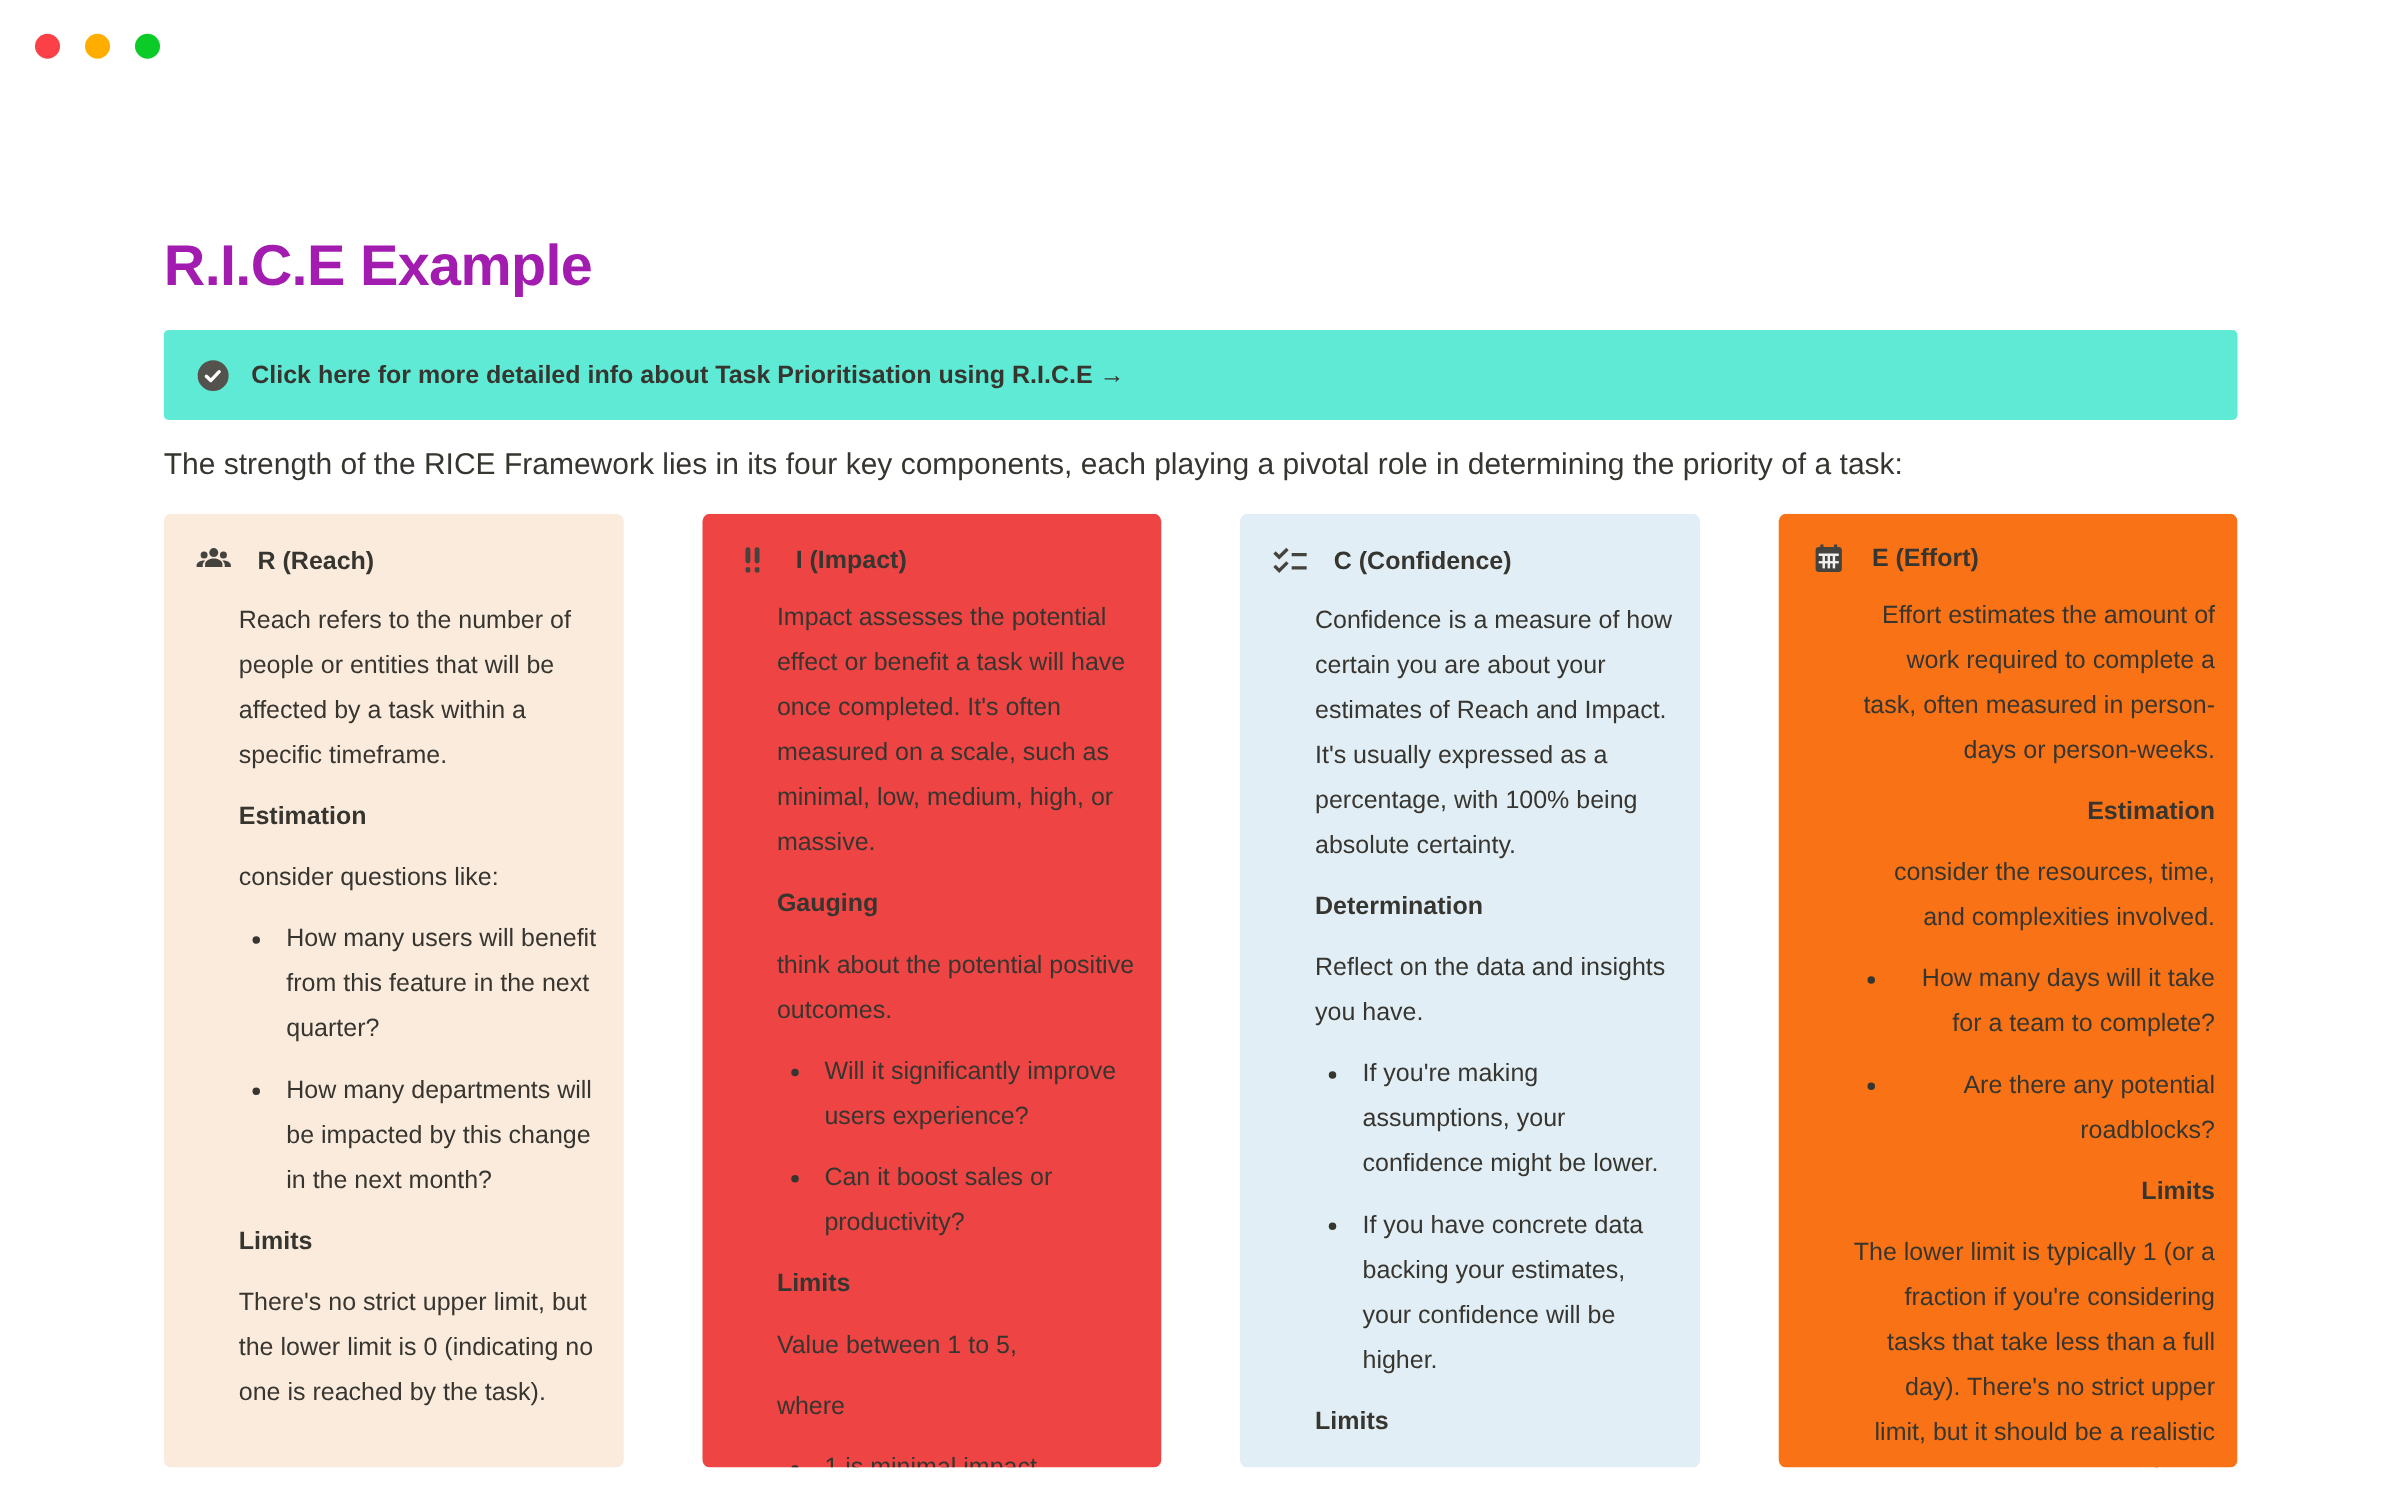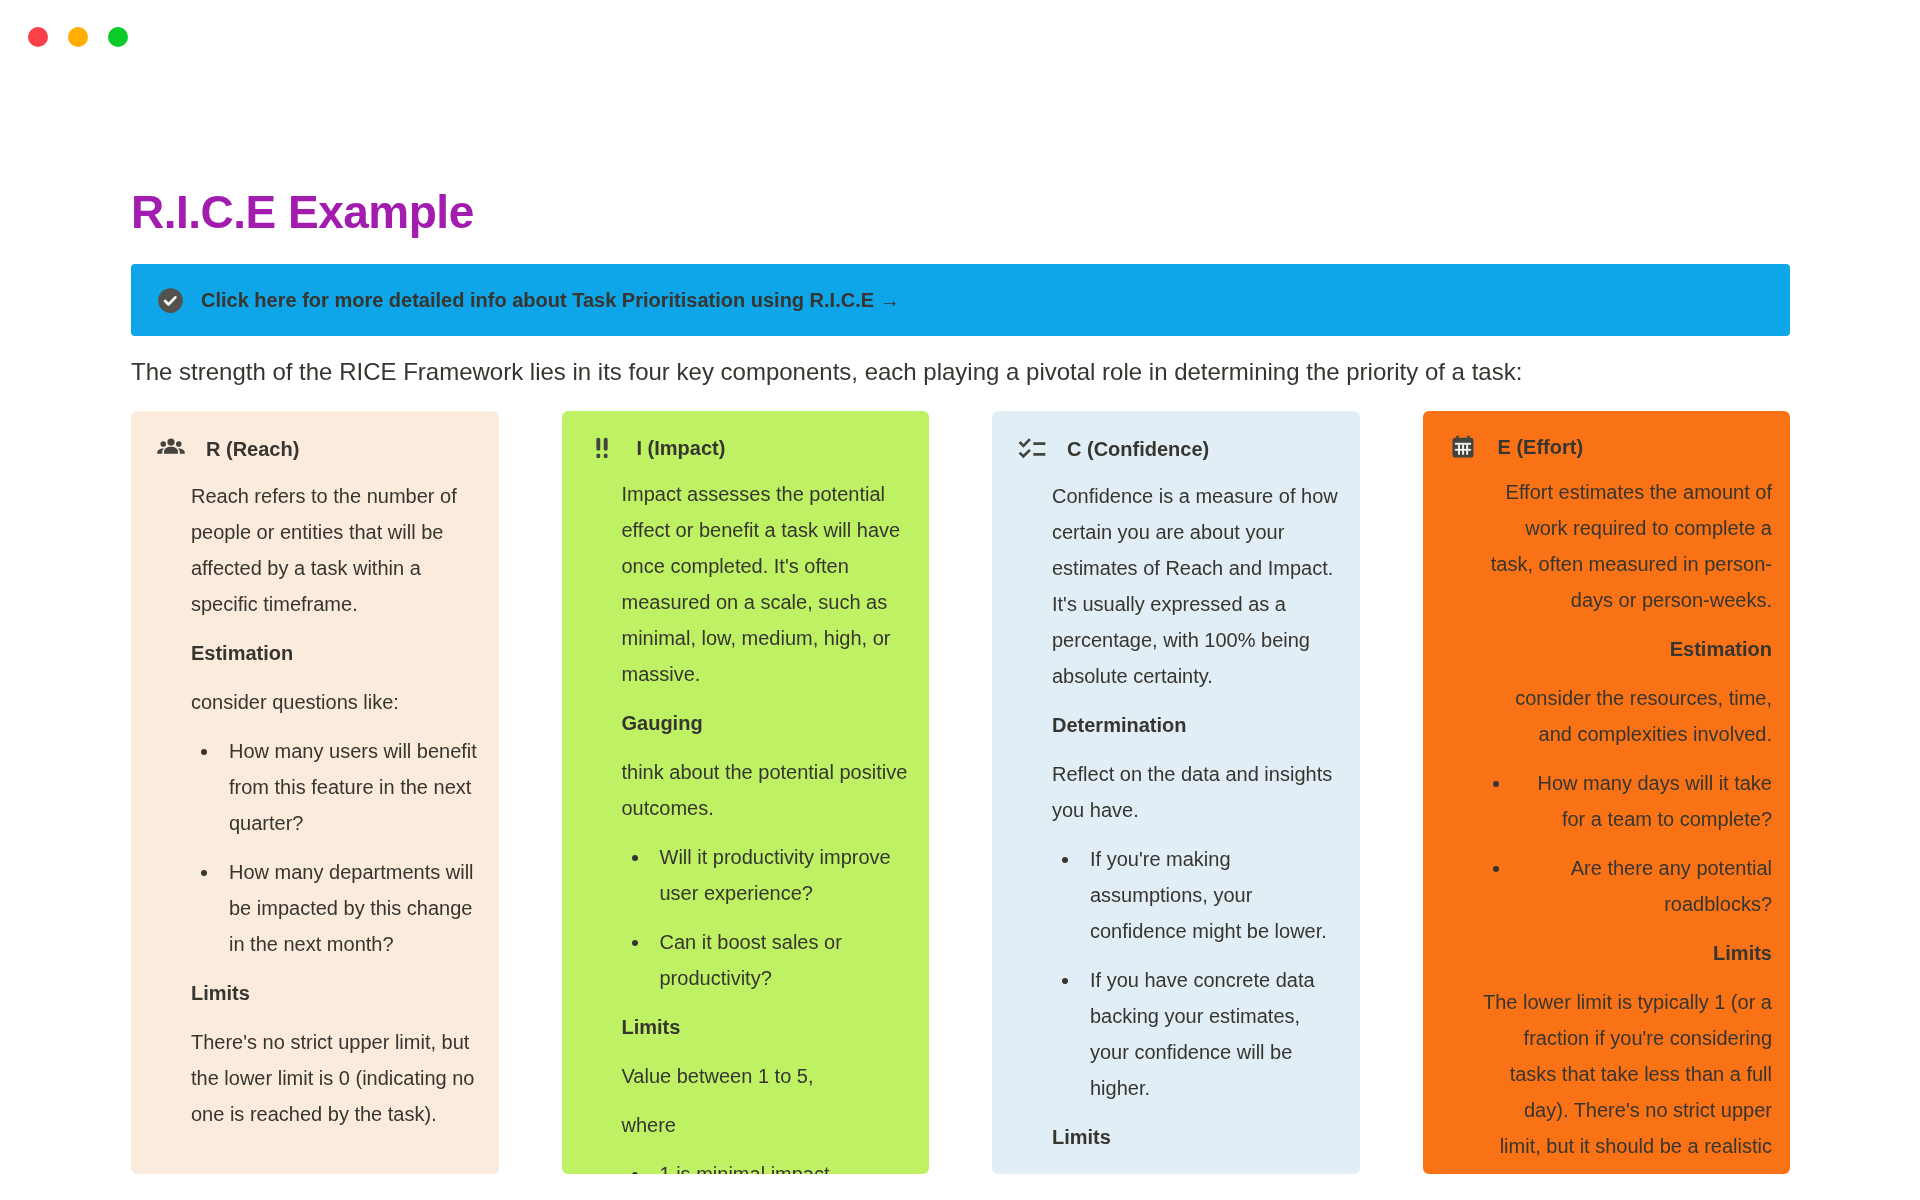--- a/index.html
+++ b/index.html
@@ -42,21 +42,21 @@
 
 <div class="titlebar">
   <span class="dot" style="background: rgb(251, 64, 72);"></span>
   <span class="dot" style="background: rgb(255, 174, 0);"></span>
   <span class="dot" style="background: rgb(10, 203, 40);"></span>
 </div>
 
 <main class="content">
   <h1 class="page-title">R.I.C.E Example</h1>
 
-  <div class="callout" id="callout" style="background: #0ea5e9;">
+  <div class="callout" id="callout" style="background: #5eead4;">
     <span class="callout-icon">
       <svg width="27" height="27" viewBox="0 0 24 24">
         <circle cx="12" cy="12" r="11" style="fill:var(--callout-icon-bg,#54524D)"></circle>
         <path d="M7.2 12.4l3.1 3.1 6-6.3" fill="none" stroke="#ffffff" stroke-width="2.4" stroke-linecap="round" stroke-linejoin="round"></path>
       </svg>
     </span>
     <span class="callout-text">Click here for more detailed info about Task Prioritisation using R.I.C.E →</span>
   </div>
 
   <p class="intro">The strength of the RICE Framework lies in its four key components, each playing a pivotal role in determining the priority of a task:</p>
@@ -81,38 +81,38 @@
           <p class="subhead">Estimation</p>
           <p class="para">consider questions like:</p>
           <ul>
             <li>How many users will benefit from this feature in the next quarter?</li>
             <li>How many departments will be impacted by this change in the next month?</li>
           </ul>
           <p class="subhead">Limits</p>
           <p class="para">There's no strict upper limit, but the lower limit is 0 (indicating no one is reached by the task).</p>
         </div>
       </section>
-      <section class="card" style="background: #bef264;">
+      <section class="card" style="background: #ef4444;">
         <div class="card-head">
           <span class="card-icon">
             <svg width="26" height="30" viewBox="0 0 24 24" fill="currentColor">
               <rect x="6.8" y="2.5" width="3.6" height="12" rx="1.7"></rect>
               <rect x="13.6" y="2.5" width="3.6" height="12" rx="1.7"></rect>
               <rect x="6.9" y="17.3" width="3.4" height="4" rx="1"></rect>
               <rect x="13.7" y="17.3" width="3.4" height="4" rx="1"></rect>
             </svg>
           </span>
           <h3 class="card-title">I (Impact)</h3>
         </div>
         <div class="card-body">
           <p class="para">Impact assesses the potential effect or benefit a task will have once completed. It's often measured on a scale, such as minimal, low, medium, high, or massive.</p>
           <p class="subhead">Gauging</p>
           <p class="para">think about the potential positive outcomes.</p>
           <ul>
-            <li>Will it productivity improve user experience?</li>
+            <li>Will it significantly improve users experience?</li>
             <li>Can it boost sales or productivity?</li>
           </ul>
           <p class="subhead">Limits</p>
           <p class="para">Value between 1 to 5,</p>
           <p class="para">where</p>
           <ul>
             <li>1 is minimal impact</li>
           </ul>
         </div>
       </section>

